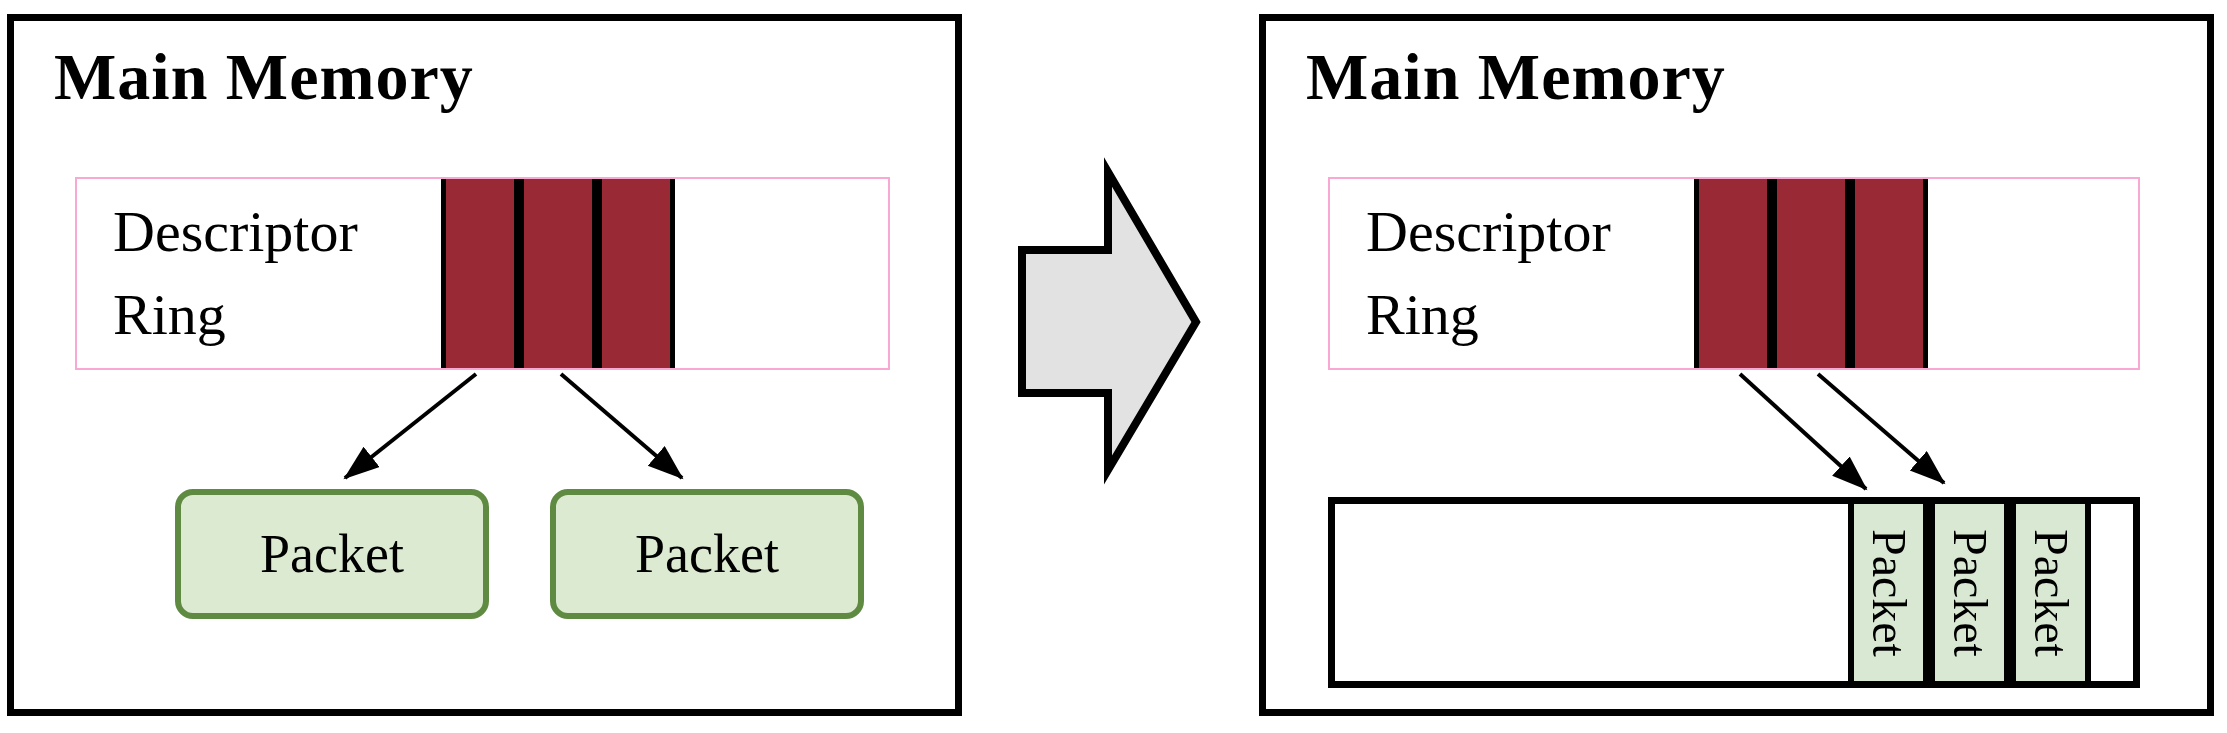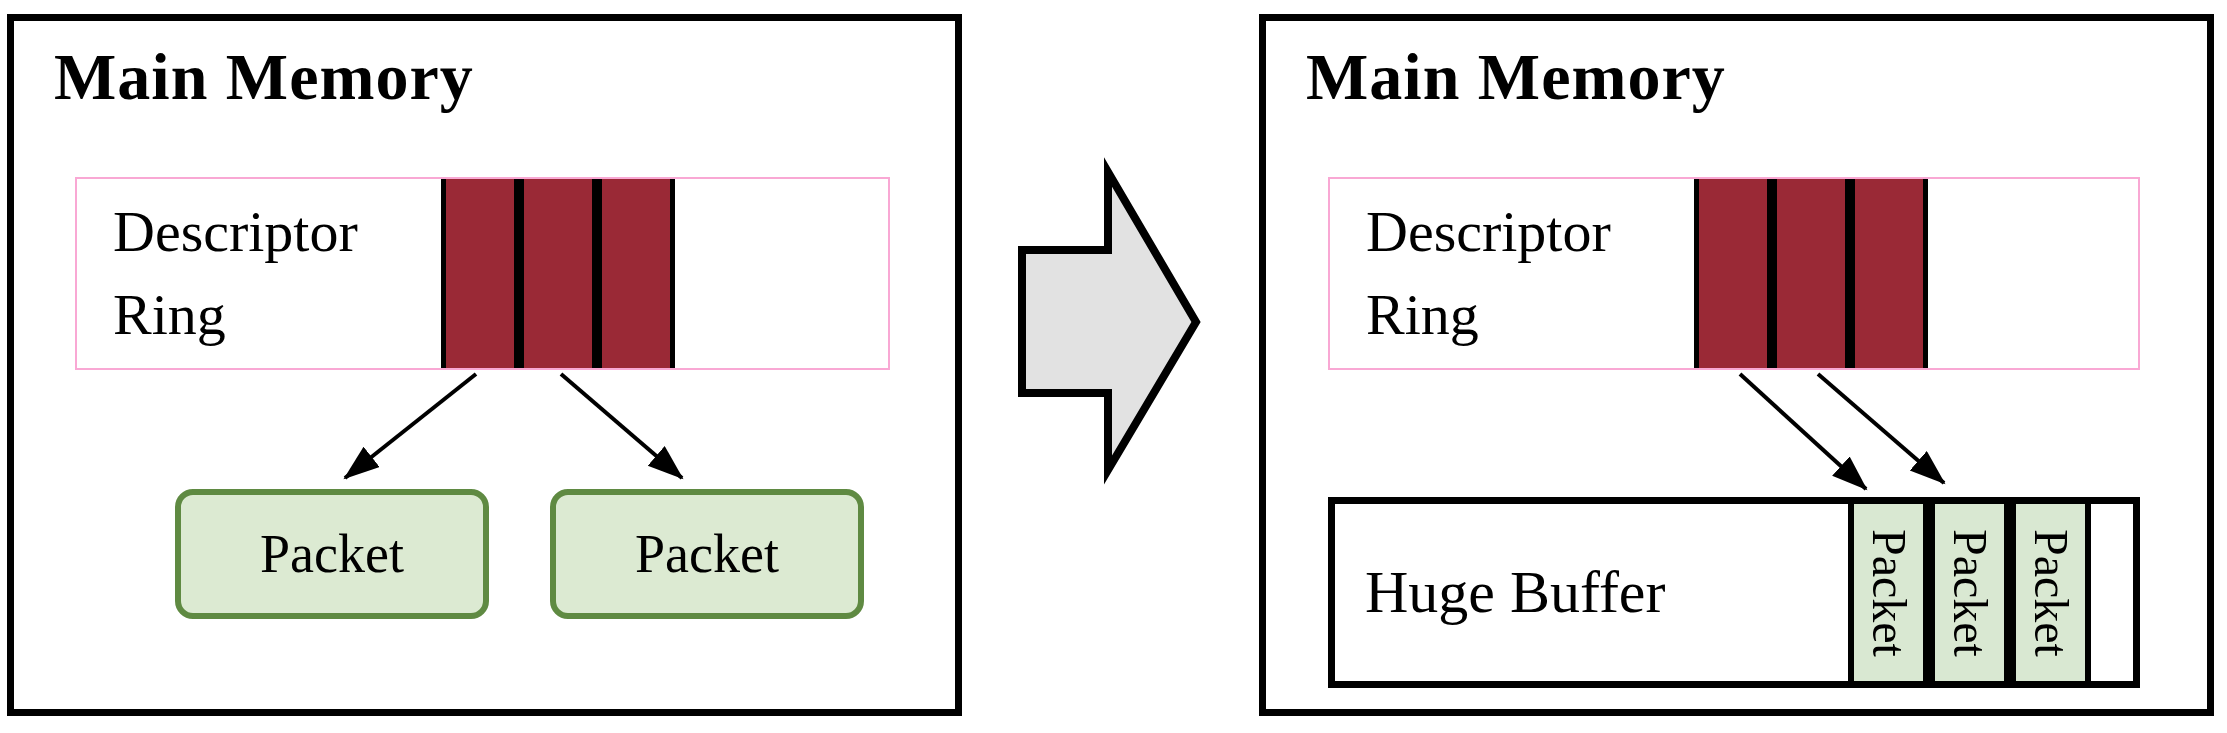--- a/index.html
+++ b/index.html
@@ -128,21 +128,20 @@
     <div class="panel-title">Main Memory</div>
 
     <div class="ring ring-pos-r">
       <div class="ring-label">Descriptor Ring</div>
       <div class="redcell rc1"></div>
       <div class="redcell rc2"></div>
       <div class="redcell rc3"></div>
     </div>
 
     <div class="buffer">
-      <div class="buffer-label">Huge Buffer</div>
       <div class="vcell vc1">
         <span class="vcell-label">Packet</span>
       </div>
       <div class="vcell vc2">
         <span class="vcell-label">Packet</span>
       </div>
       <div class="vcell vc3">
         <span class="vcell-label">Packet</span>
       </div>
       <div class="free-slot"></div>

